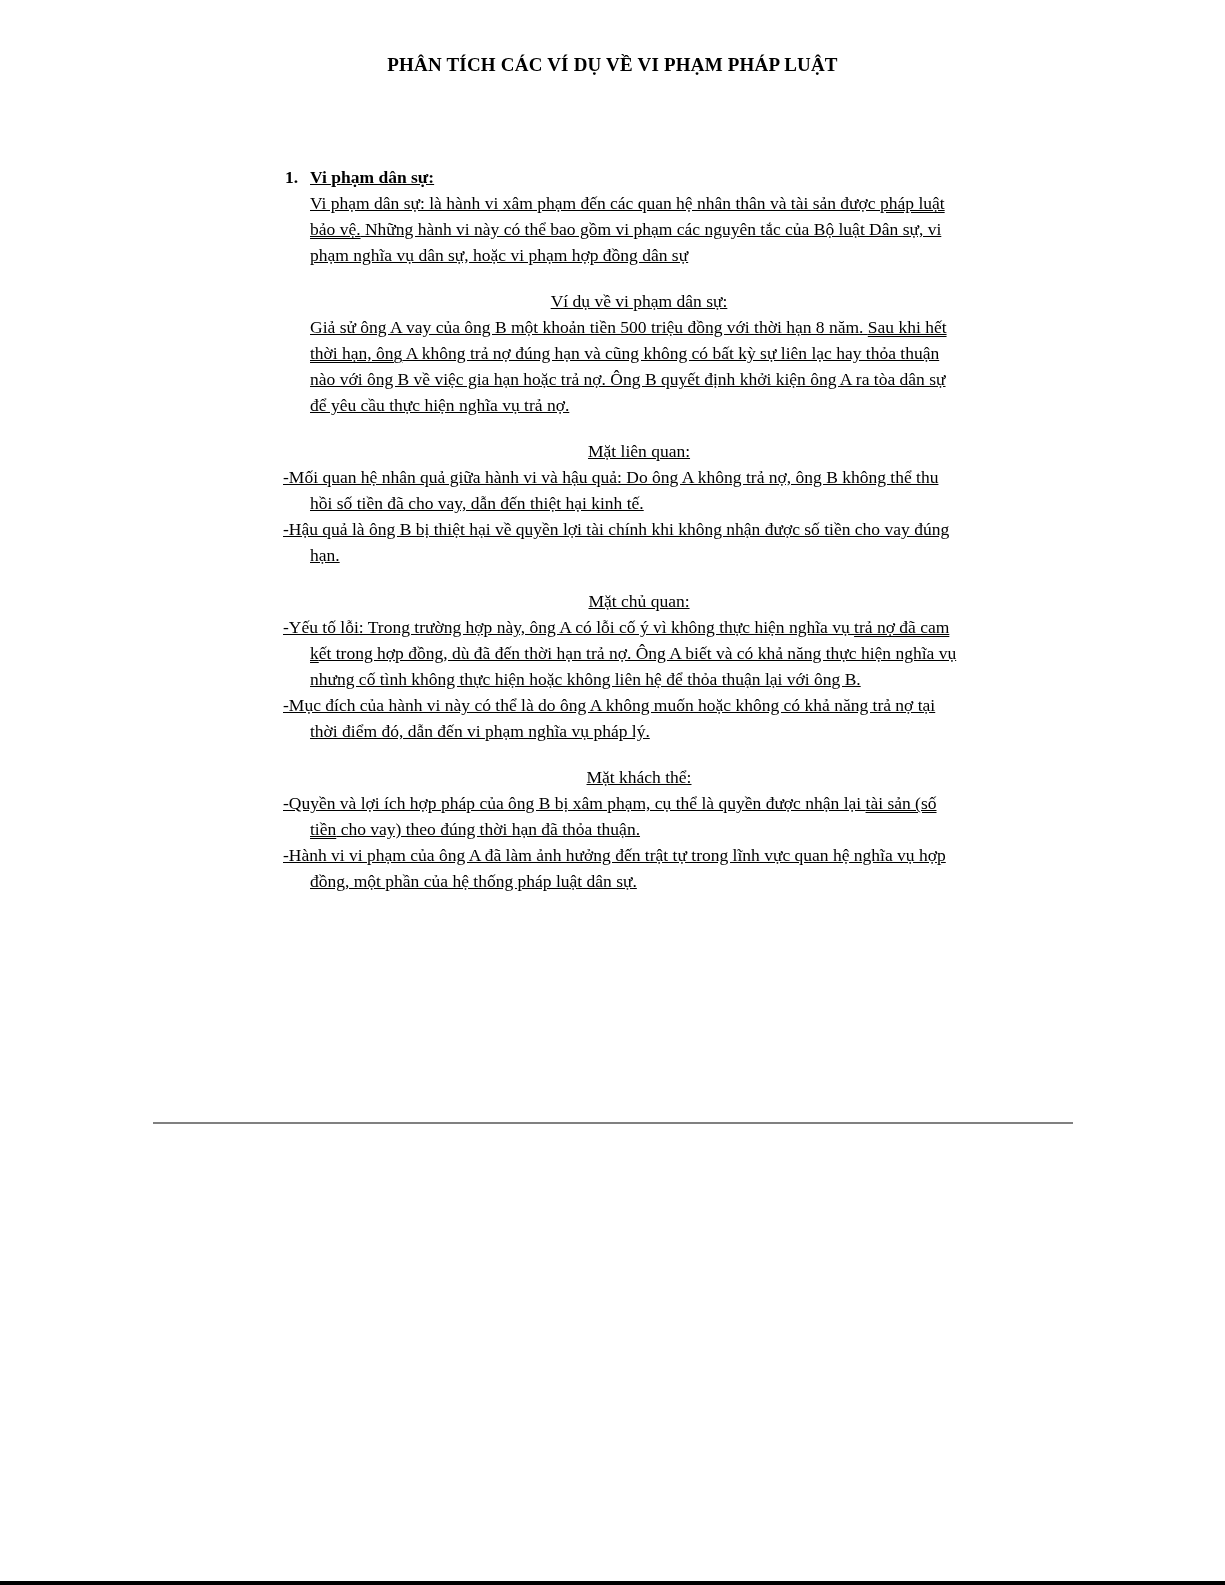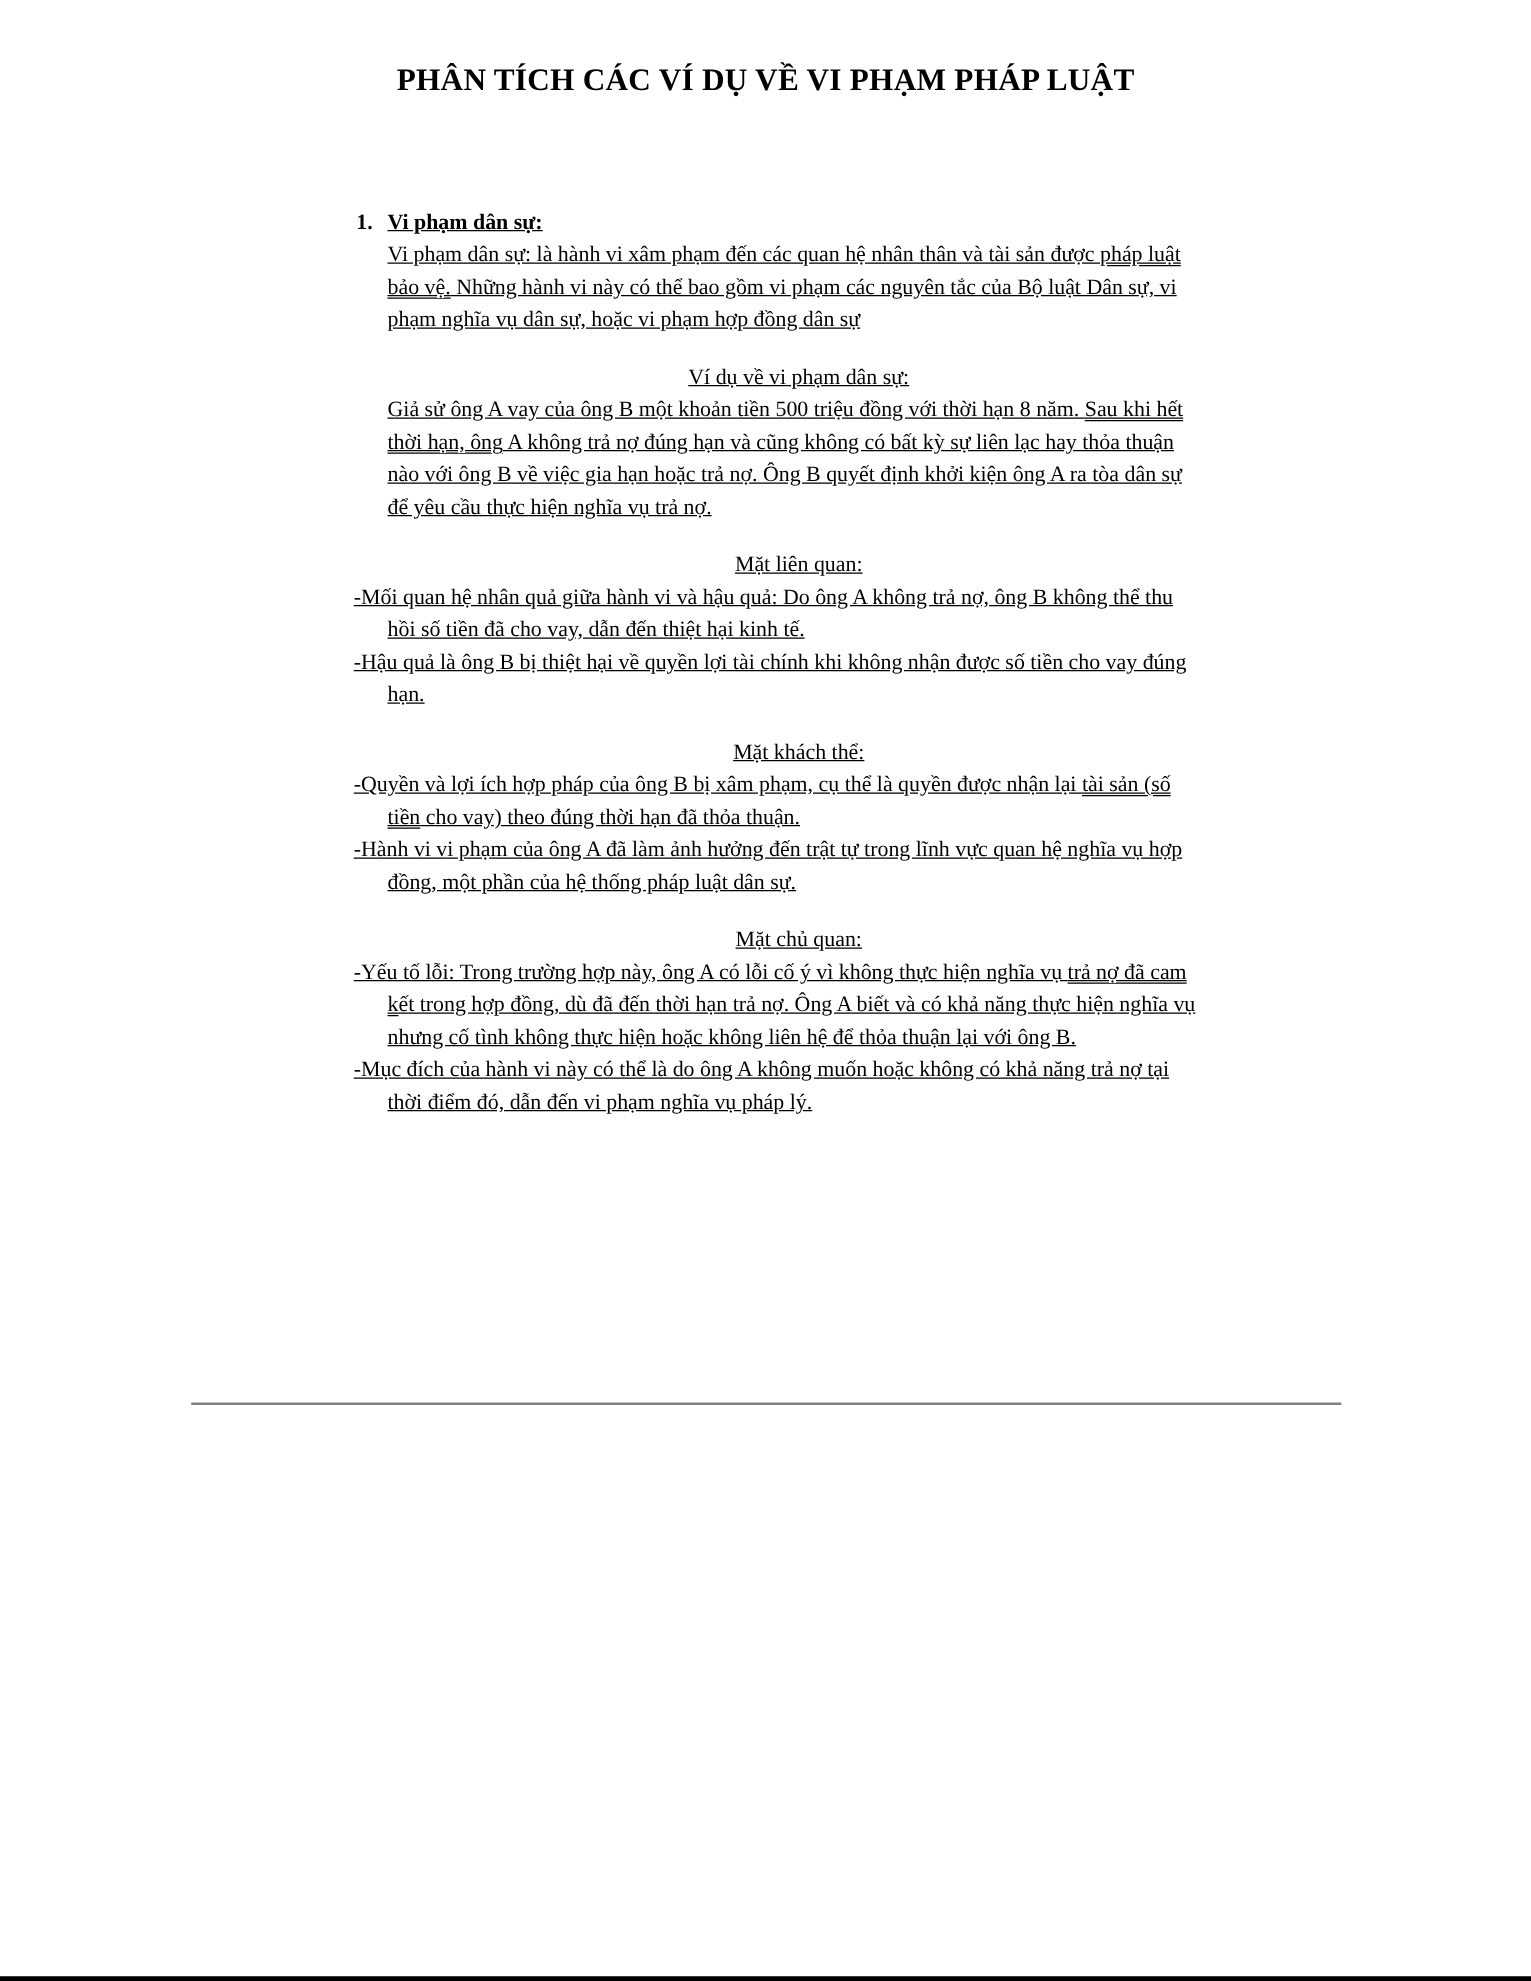--- a/index.html
+++ b/index.html
@@ -10,21 +10,21 @@
     position: relative;
     overflow: hidden;
     font-family: "Liberation Serif", "DejaVu Serif", serif;
     color: #000000;
     font-size: 17.5px;
     line-height: 26px;
   }
   .doc-title {
     padding-top: 52px;
     text-align: center;
-    font-size: 25px;
+    font-size: 19px;
     font-weight: bold;
     letter-spacing: 0.2px;
   }
   .doc-item {
     margin-top: 86px;
     margin-left: 310px;
     width: 655px;
     text-decoration: underline;
   }
   .item-heading { font-weight: bold; }
@@ -72,28 +72,28 @@
     <p><span>Giả sử  ông A vay của ông B một khoản tiền 500 triệu đồng với thời hạn 8 năm. </span><span class="u">Sau khi hết thời hạn, ông</span><span> A không trả nợ đúng hạn và cũng không có bất kỳ sự liên lạc hay thỏa thuận nào với ông B về việc gia hạn hoặc trả nợ. Ông B quyết định khởi kiện ông A ra tòa dân sự để yêu cầu thực hiện nghĩa vụ trả nợ.</span></p>
   </div>
 
   <div class="block">
     <p class="subheading">Mặt liên quan:</p>
     <p class="bullet"><span>-Mối quan hệ nhân quả giữa hành vi và hậu quả: Do ông A không trả nợ, ông B không thể thu hồi số tiền đã cho vay, dẫn đến thiệt hại kinh tế.</span><span class="u"></span><span></span></p>
     <p class="bullet"><span>-Hậu quả là ông B bị thiệt hại về quyền lợi tài chính khi không nhận được số tiền cho vay đúng hạn.</span><span class="u"></span><span></span></p>
   </div>
 
   <div class="block">
+    <p class="subheading">Mặt chủ quan:</p>
+    <p class="bullet"><span>-Yếu tố lỗi: Trong trường hợp này, ông A có lỗi cố ý vì không thực hiện nghĩa vụ </span><span class="u">trả nợ đã cam k</span><span>ết trong hợp đồng, dù đã đến thời hạn trả nợ. Ông A biết và có khả năng thực hiện nghĩa vụ nhưng cố tình không thực hiện hoặc không liên hệ để thỏa thuận lại với ông B.</span></p>
+    <p class="bullet"><span>-Mục đích của hành vi này có thể là do ông A không muốn hoặc không có khả năng trả nợ tại thời điểm đó, dẫn đến vi phạm nghĩa vụ pháp lý.</span><span class="u"></span><span></span></p>
+  </div>
+
+  <div class="block">
     <p class="subheading">Mặt khách thể:</p>
     <p class="bullet"><span>-Quyền và lợi ích hợp pháp của ông B bị xâm phạm, cụ thể là quyền được nhận lại </span><span class="u">tài sản (số tiền</span><span> cho vay) theo đúng thời hạn đã thỏa thuận.</span></p>
     <p class="bullet"><span>-Hành vi vi phạm của ông A đã làm ảnh hưởng đến trật tự trong lĩnh vực quan hệ nghĩa vụ hợp đồng, một phần của hệ thống pháp luật dân sự.</span><span class="u"></span><span></span></p>
-  </div>
-
-  <div class="block">
-    <p class="subheading">Mặt chủ quan:</p>
-    <p class="bullet"><span>-Yếu tố lỗi: Trong trường hợp này, ông A có lỗi cố ý vì không thực hiện nghĩa vụ </span><span class="u">trả nợ đã cam k</span><span>ết trong hợp đồng, dù đã đến thời hạn trả nợ. Ông A biết và có khả năng thực hiện nghĩa vụ nhưng cố tình không thực hiện hoặc không liên hệ để thỏa thuận lại với ông B.</span></p>
-    <p class="bullet"><span>-Mục đích của hành vi này có thể là do ông A không muốn hoặc không có khả năng trả nợ tại thời điểm đó, dẫn đến vi phạm nghĩa vụ pháp lý.</span><span class="u"></span><span></span></p>
   </div>
 
 </div>
 
 <hr class="divider">
 
 <div class="bottom-edge"></div>
 
 </body></html>

